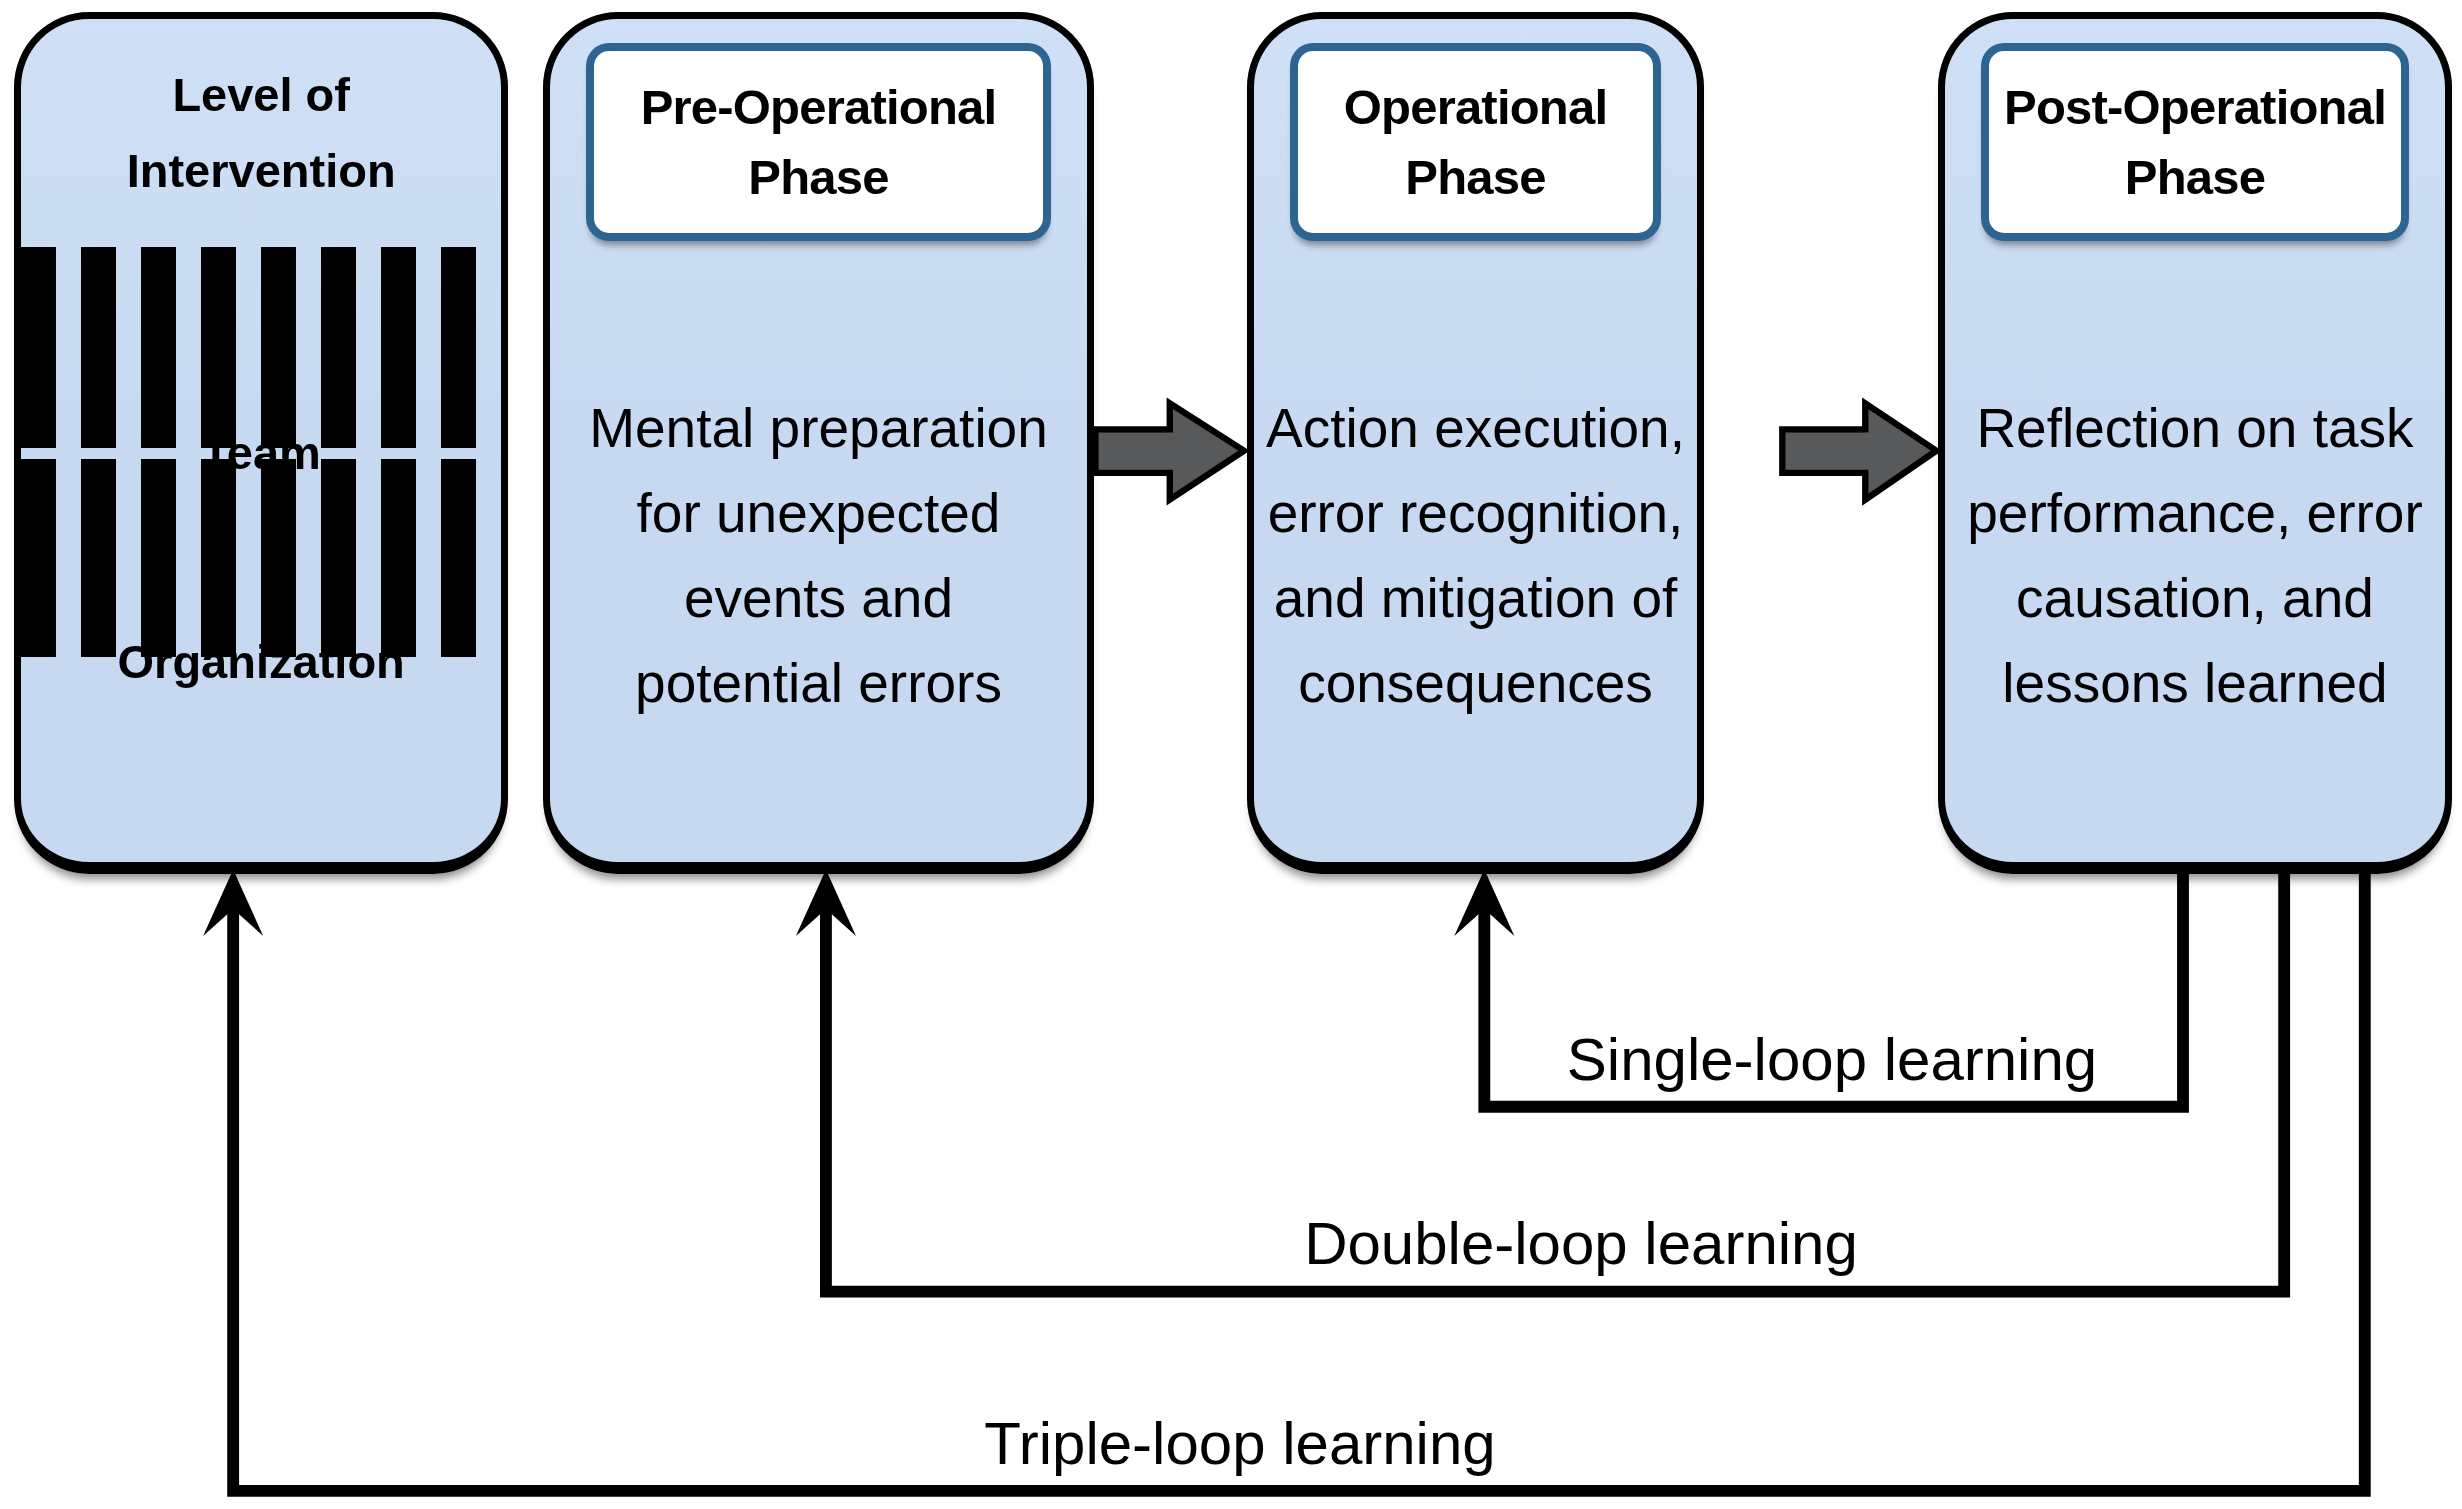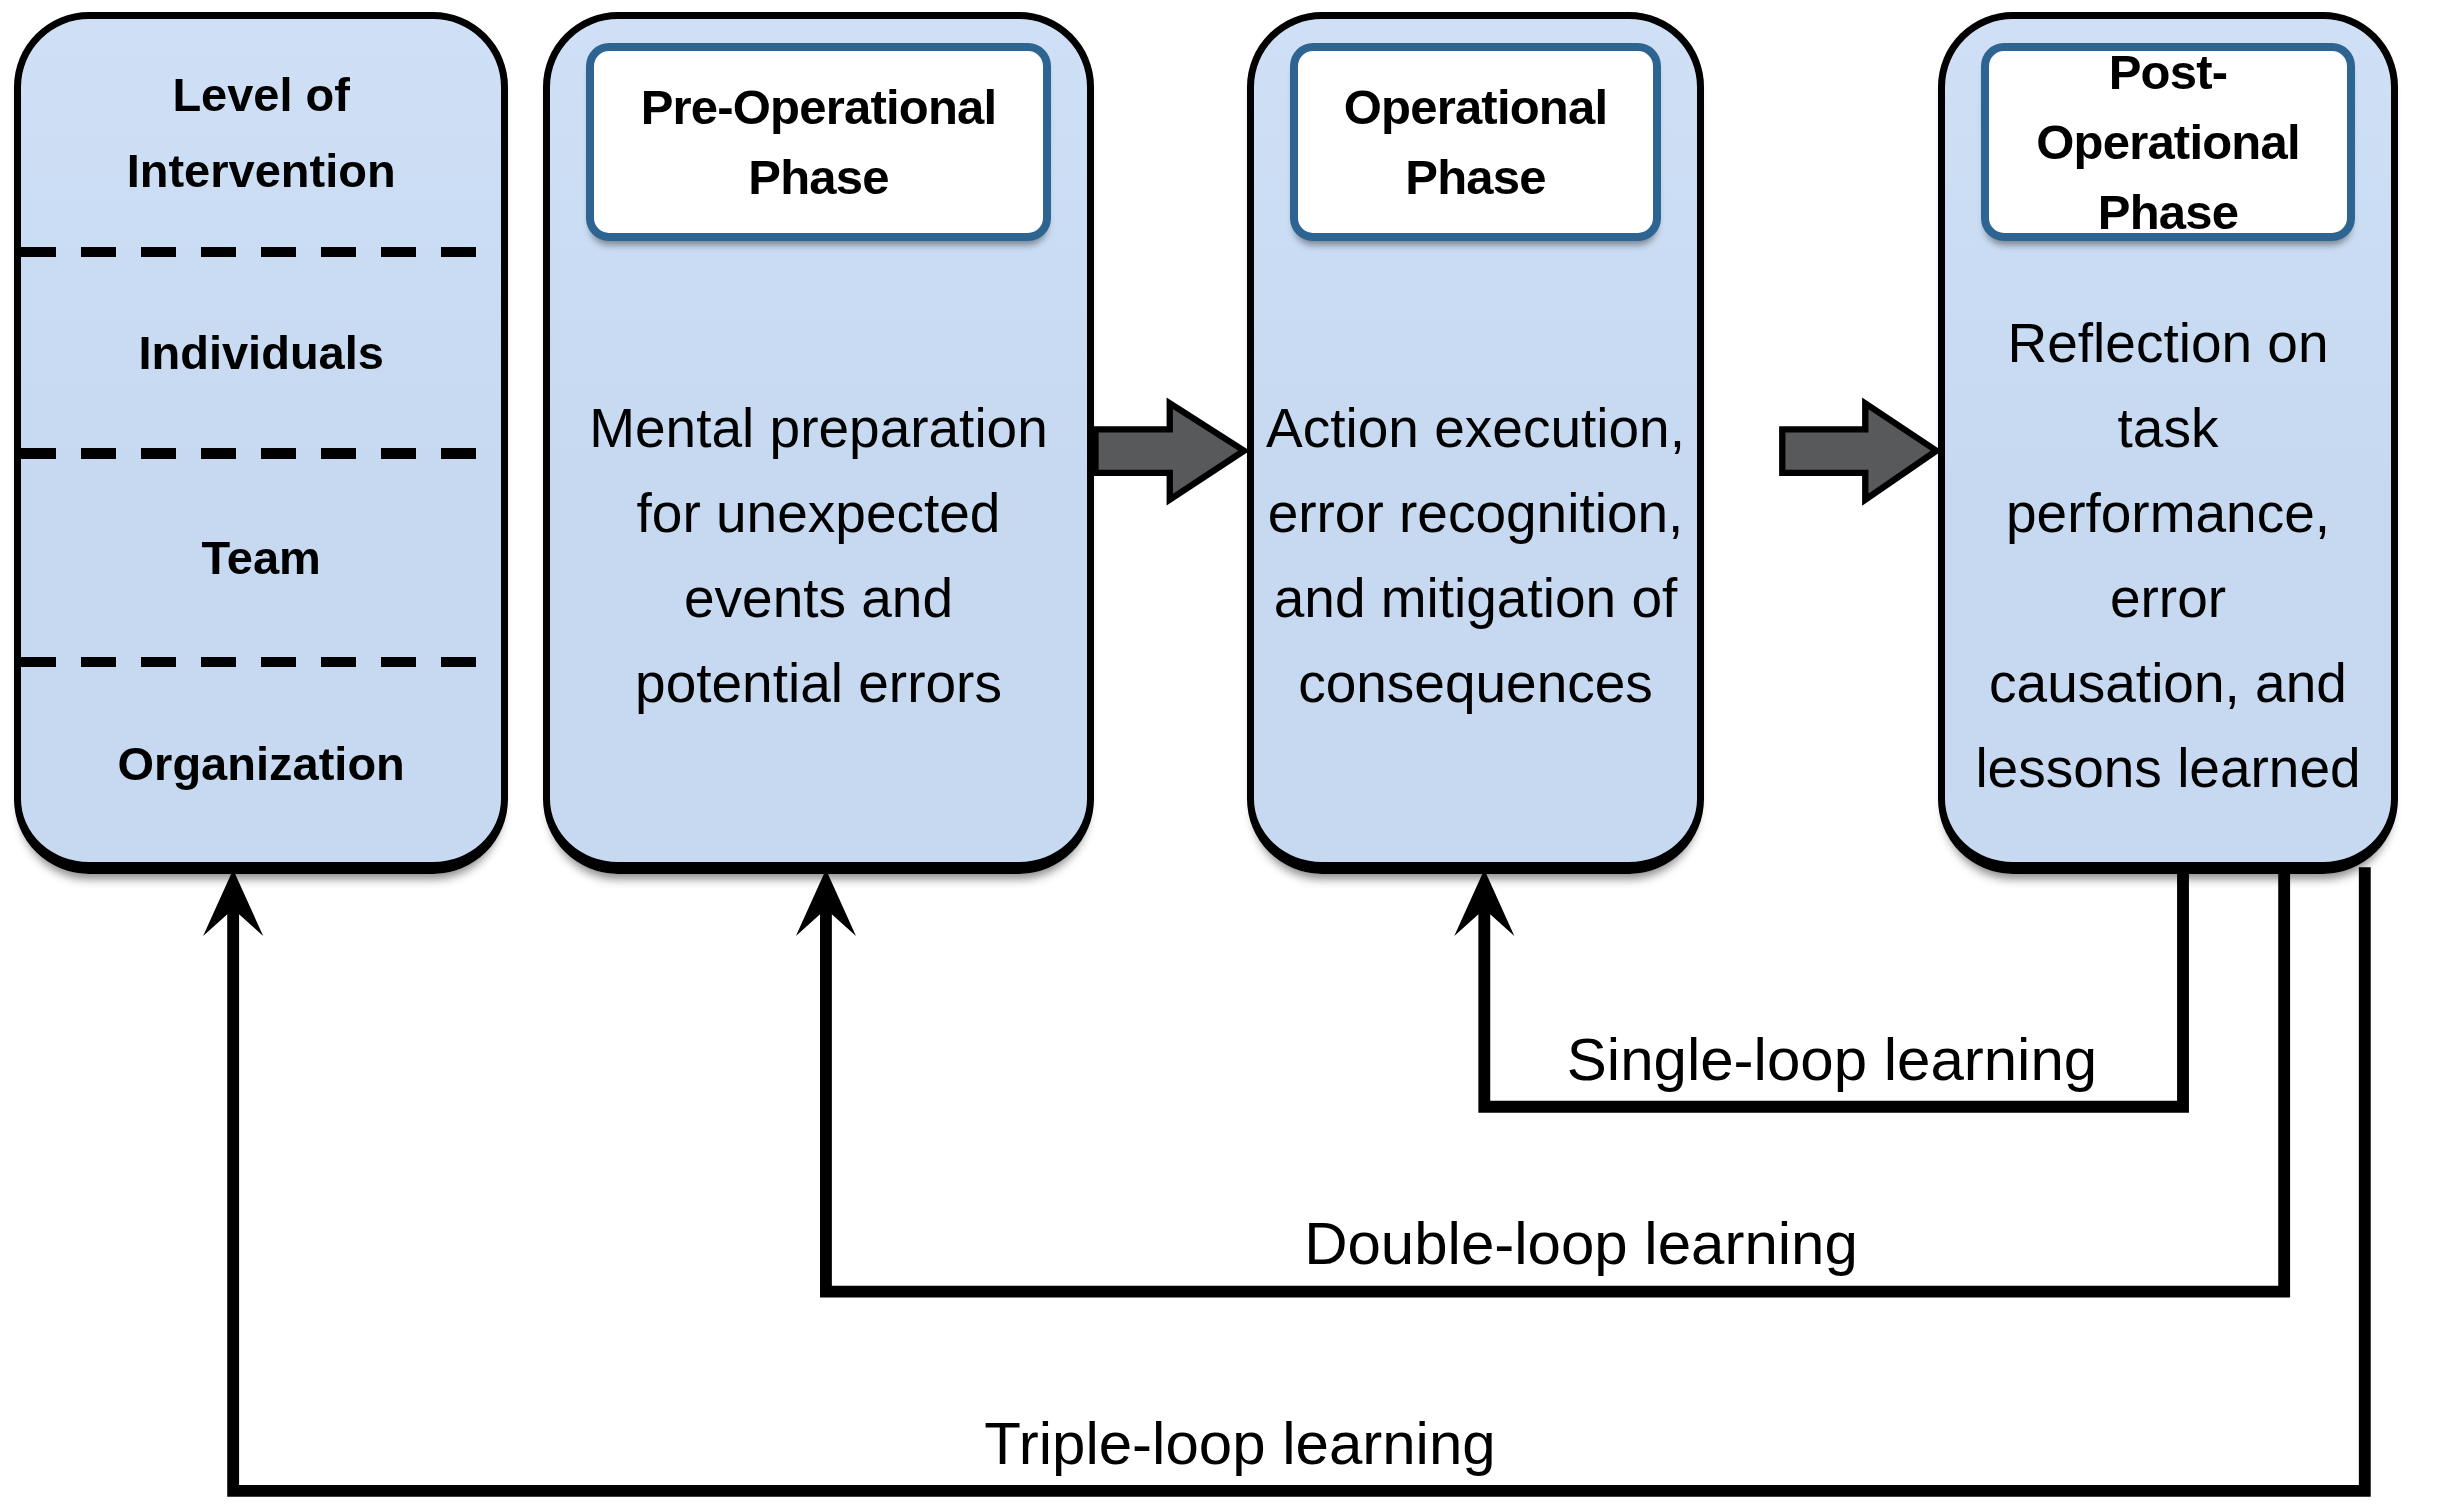--- a/index.html
+++ b/index.html
@@ -17,21 +17,21 @@
   .box{
     position:absolute;top:12px;height:862px;box-sizing:border-box;
     background:linear-gradient(180deg,var(--box-fill-top,#CFE0F6) 0%,var(--box-fill,#C6D9F0) 55%);
     border:7.1px solid var(--box-border,#000);border-bottom-width:12px;border-radius:75px;
     box-shadow:0 11px 9.5px -6.3px rgba(0,0,0,.45);
     display:flex;flex-direction:column;z-index:2;
   }
   #box-intervention{left:14.2px;width:494px;}
   #box-pre{left:543px;width:551px;}
   #box-op{left:1247px;width:457px;}
-  #box-post{left:1938px;width:460px;}
+  #box-post{left:1938px;width:514px;}
   
   .levels-grid{display:grid;grid-template-rows:228px 10.3px 191px 10.3px 198px 10.3px 1fr;height:100%;}
   .level-cell{
     display:flex;align-items:center;justify-content:center;text-align:center;
     font-weight:bold;font-size:47px;line-height:76px;white-space:pre-line;
   }
   .dashes{background:repeating-linear-gradient(90deg,var(--line-color,#000) 0 35px,transparent 35px 60px);}
   
   .pill{
     margin:24px 36px 0 36px;height:198px;box-sizing:border-box;flex:none;
@@ -71,21 +71,20 @@
 
     <polygon class="block-arrow" points="1386,543 1480,543 1480,510 1574,570 1480,632 1480,598 1386,598"></polygon>
     <polygon class="block-arrow" points="2255,543 2360,543 2360,510 2450,570 2360,632 2360,598 2255,598"></polygon>
   </svg>
 
   <div class="box" id="box-intervention">
     <div class="levels-grid">
       <div class="level-cell">Level of
 Intervention</div>
       <div class="dashes"></div>
-      <div class="level-cell">Individuals</div>
       <div class="dashes"></div>
       <div class="level-cell">Team</div>
       <div class="dashes"></div>
       <div class="level-cell">Organization</div>
     </div>
   </div>
 
   <div class="box" id="box-pre">
     <div class="pill">Pre-Operational
 Phase</div>

